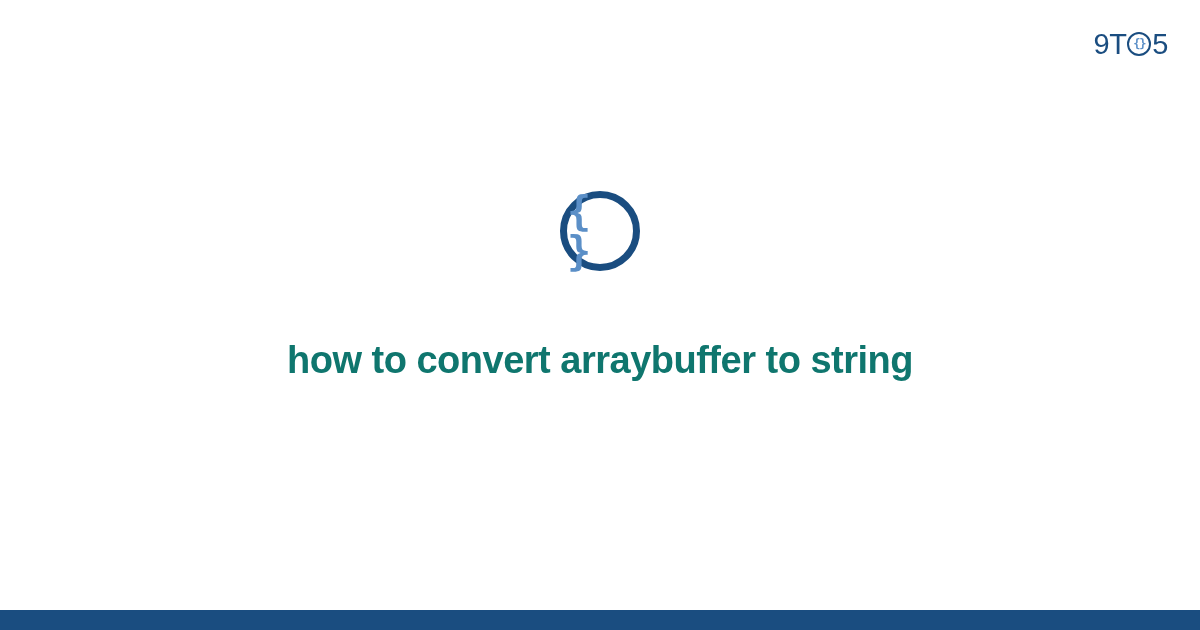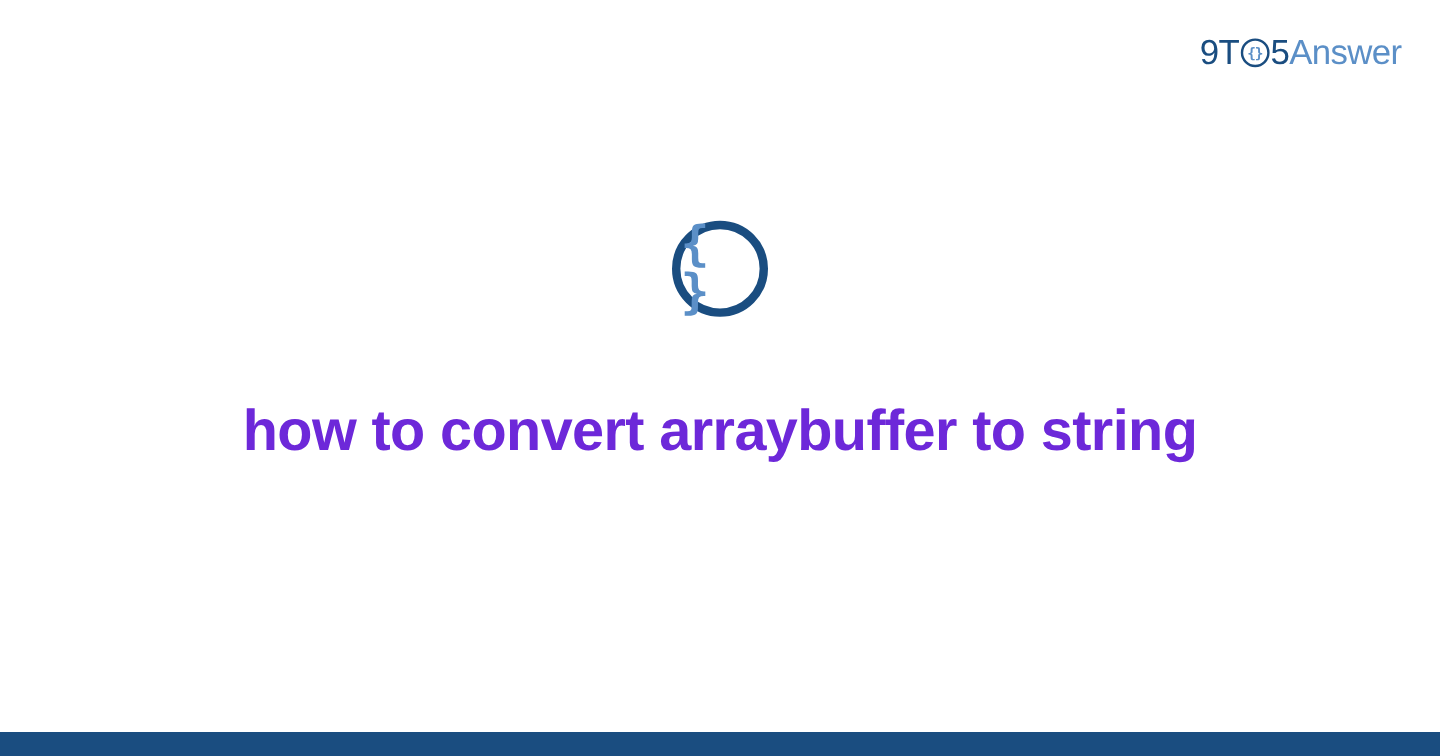--- a/index.html
+++ b/index.html
@@ -86,22 +86,22 @@
     }
     .center-icon-inner {
       color: #5b8fc7;
       font-size: 40px;
       font-weight: 700;
       font-family: monospace;
       letter-spacing: -1px;
       line-height: 1;
     }
     .title {
-      color: #6d28d9;
-      font-size: 48px;
+      color: #0f766e;
+      font-size: 38px;
       font-weight: 700;
       text-align: left;
       max-width: 1000px;
       line-height: 1.28;
       letter-spacing: -0.5px;
     }
     .footer-bar {
       position: absolute;
       bottom: 0;
       left: 0;
@@ -113,21 +113,20 @@
 </head>
 <body>
 
 <div class="header-logo">
   <span class="logo-nine">9</span>
   <span class="logo-t">T</span>
   <span class="logo-circle">
     <span class="logo-circle-inner">{}</span>
   </span>
   <span class="logo-five">5</span>
-  <span class="logo-answer">Answer</span>
 </div>
 
 <div class="content">
   <div class="center-icon">
     <span class="center-icon-inner">{ }</span>
   </div>
   <h1 class="title">how to convert arraybuffer to string</h1>
 </div>
 
 <div class="footer-bar"></div>

